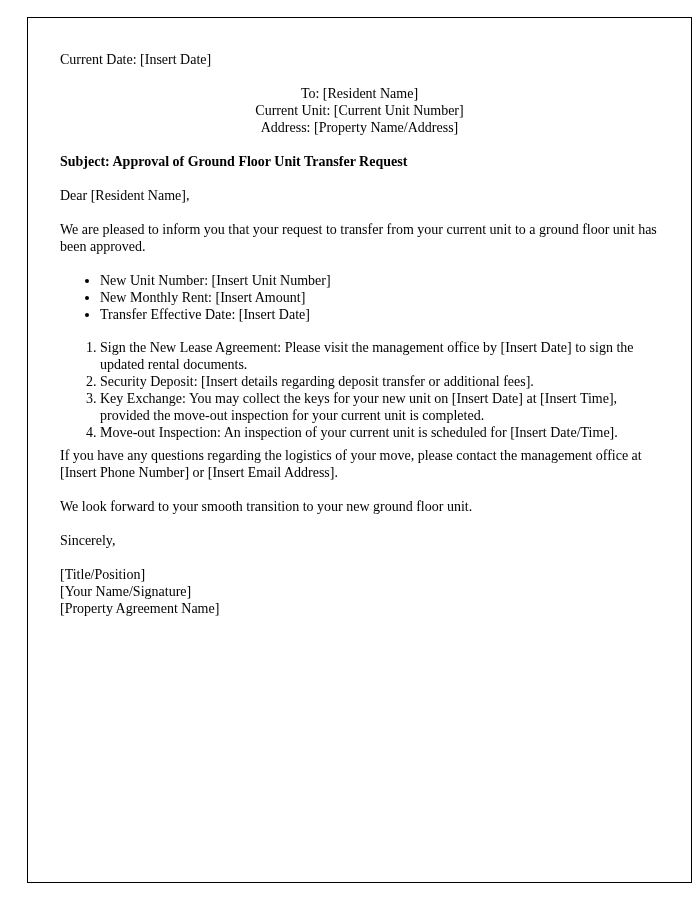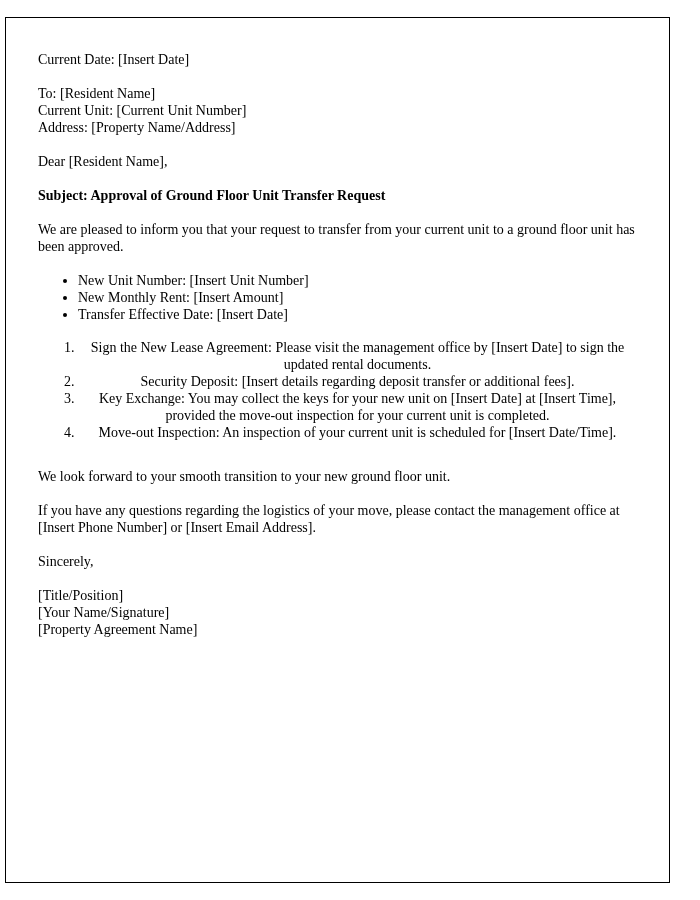--- a/index.html
+++ b/index.html
@@ -10,51 +10,51 @@
   body {
     width: 700px;
     height: 900px;
     position: relative;
     font-family: "Liberation Serif", serif;
     font-size: 14px;
     color: #000000;
   }
   .page {
     position: absolute;
-    left: 5px;
+    left: 27px;
     top: 17px;
     width: 665px;
     height: 866px;
     border: 1px solid #000000;
     box-sizing: border-box;
     padding: 33px 32px 0 32px;
     background: #ffffff;
   }
   .line, p {
     margin: 0 0 17px 0;
     line-height: 17px;
   }
   .tight-block div {
     line-height: 17px;
+    text-align: center;
   }
   .tight-block {
     margin: 0 0 17px 0;
   }
   .subject {
     font-weight: bold;
   }
   ul.bullets {
     margin: 0 0 16px 0;
     padding-left: 40px;
     list-style-type: disc;
   }
   ol.steps {
-    margin: 0 0 27px 0;
+    margin: 0 0 6px 0;
     padding-left: 40px;
-    text-align: center;
   }
   li {
     line-height: 17px;
   }
   .signature-block div {
     line-height: 17px;
   }
 </style>
 </head>
 <body>
@@ -62,44 +62,44 @@
 <div class="page">
 
   <p class="line">Current Date: [Insert Date]</p>
 
   <div class="tight-block">
     <div>To: [Resident Name]</div>
     <div>Current Unit: [Current Unit Number]</div>
     <div>Address: [Property Name/Address]</div>
   </div>
 
+  <p class="line subject">Subject: Approval of Ground Floor Unit Transfer Request</p>
+
   <p class="line">Dear [Resident Name],</p>
-
-  <p class="line subject">Subject: Approval of Ground Floor Unit Transfer Request</p>
 
   <p>We are pleased to inform you that your request to transfer from your current unit to a ground floor unit has been approved.</p>
 
 
   <ul class="bullets">
     <li>New Unit Number: [Insert Unit Number]</li>
     <li>New Monthly Rent: [Insert Amount]</li>
     <li>Transfer Effective Date: [Insert Date]</li>
   </ul>
 
 
   <ol class="steps">
     <li>Sign the New Lease Agreement: Please visit the management office by [Insert Date] to sign the updated rental documents.</li>
     <li>Security Deposit: [Insert details regarding deposit transfer or additional fees].</li>
     <li>Key Exchange: You may collect the keys for your new unit on [Insert Date] at [Insert Time], provided the move-out inspection for your current unit is completed.</li>
     <li>Move-out Inspection: An inspection of your current unit is scheduled for [Insert Date/Time].</li>
   </ol>
 
+  <p>If you have any questions regarding the logistics of your move, please contact the management office at [Insert Phone Number] or [Insert Email Address].</p>
+
   <p>We look forward to your smooth transition to your new ground floor unit.</p>
-
-  <p>If you have any questions regarding the logistics of your move, please contact the management office at [Insert Phone Number] or [Insert Email Address].</p>
 
   <p class="line">Sincerely,</p>
 
   <div class="signature-block">
     <div>[Title/Position]</div>
     <div>[Your Name/Signature]</div>
     <div>[Property Agreement Name]</div>
   </div>
 
 </div>

